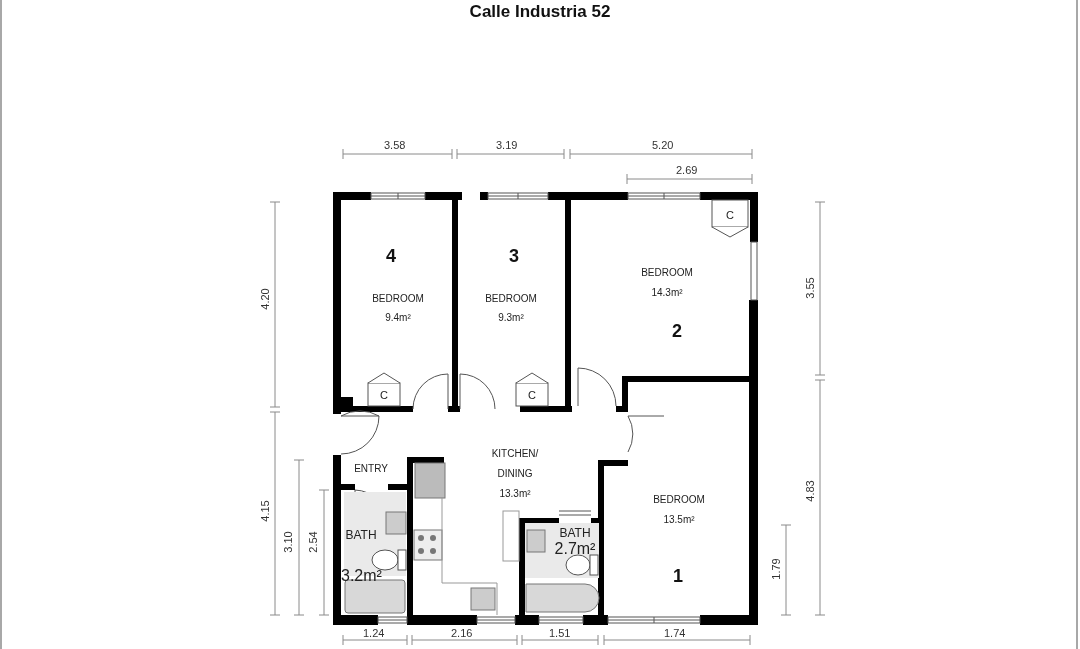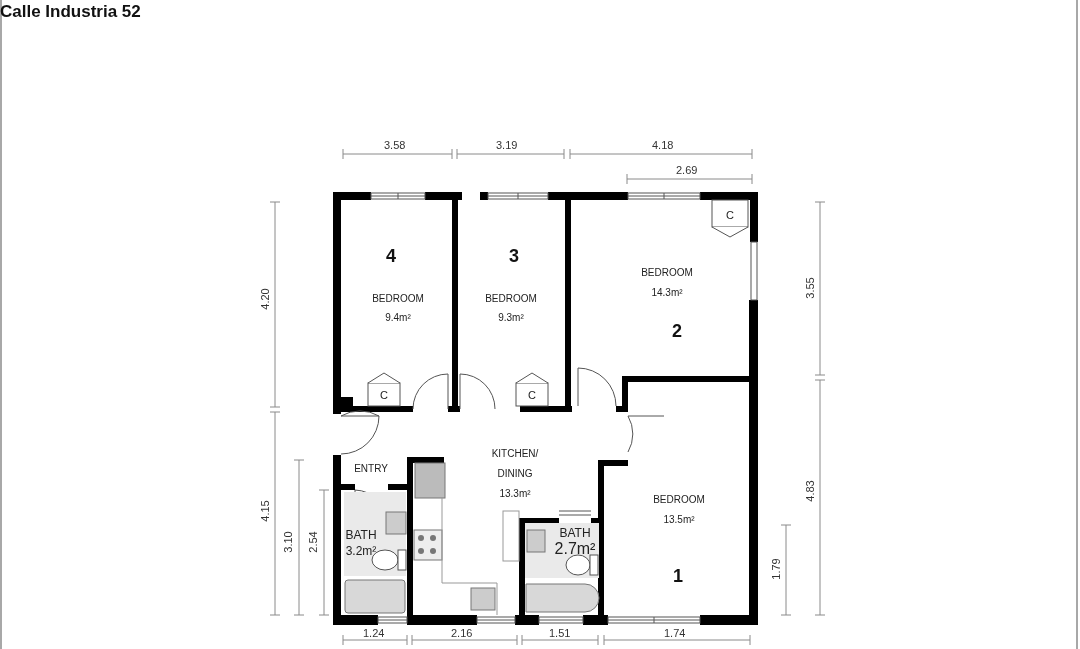--- a/index.html
+++ b/index.html
@@ -1,20 +1,20 @@
 <!DOCTYPE html>
 <html><head>
 <meta charset="utf-8">
 <style>
   html,body{margin:0;padding:0;background:#fff;}
   body{width:1080px;height:649px;position:relative;overflow:hidden;font-family:"Liberation Sans",sans-serif;}
   .page{position:absolute;left:0;top:0;width:1080px;height:649px;}
   .border-l{position:absolute;left:0;top:0;width:2px;height:649px;background:#a8a8a8;}
   .border-r{position:absolute;right:2px;top:0;width:2px;height:649px;background:#a8a8a8;}
-  .title{position:absolute;left:0;top:2px;width:1080px;font-weight:bold;font-size:17px;color:#111;}
+  .title{position:absolute;left:0;top:2px;width:1080px;text-align:center;font-weight:bold;font-size:17px;color:#111;}
   .lbl{position:absolute;text-align:center;color:#222;font-size:10px;line-height:18px;}
   .num{position:absolute;font-weight:bold;font-size:18px;color:#111;}
   .dim{position:absolute;font-size:11px;color:#333;}
   .vdim{position:absolute;font-size:11px;color:#333;transform:rotate(-90deg);transform-origin:center;}
 </style>
 </head>
 <body>
 
 <div class="page">
   <div class="border-l"></div>
@@ -202,31 +202,31 @@
   <div class="lbl" style="left:627px;top:491px;width:104px">BEDROOM</div>
   <div class="lbl" style="left:627px;top:511px;width:104px">13.5m²</div>
   <div class="num" style="left:673px;top:566px">1</div>
 
   <div class="lbl" style="left:465px;top:445px;width:100px">KITCHEN/</div>
   <div class="lbl" style="left:465px;top:465px;width:100px">DINING</div>
   <div class="lbl" style="left:465px;top:485px;width:100px">13.3m²</div>
 
   <div class="lbl" style="left:339px;top:460px;width:64px">ENTRY</div>
   <div class="lbl" style="left:341px;top:528px;width:40px;font-size:12px;line-height:15px">BATH</div>
-  <div class="lbl" style="left:341px;top:544px;width:40px;font-size:12px;line-height:15px">3.2m²</div>
+  <div class="lbl" style="left:341px;top:568px;width:40px;font-size:16px;line-height:15px">3.2m²</div>
   <div class="lbl" style="left:552px;top:526px;width:46px;font-size:12px;line-height:15px">BATH</div>
   <div class="lbl" style="left:552px;top:541px;width:46px;font-size:16px;line-height:15px">2.7m²</div>
 
   <div class="lbl" style="left:376px;top:386px;width:16px;font-size:11px">C</div>
   <div class="lbl" style="left:524px;top:386px;width:16px;font-size:11px">C</div>
   <div class="lbl" style="left:722px;top:206px;width:16px;font-size:11px">C</div>
 
   <div class="dim" style="left:384px;top:139px">3.58</div>
   <div class="dim" style="left:496px;top:139px">3.19</div>
-  <div class="dim" style="left:652px;top:139px">4.18</div>
+  <div class="dim" style="left:652px;top:139px">5.20</div>
   <div class="dim" style="left:676px;top:164px">2.69</div>
 
   <div class="dim" style="left:363px;top:627px">1.24</div>
   <div class="dim" style="left:451px;top:627px">2.16</div>
   <div class="dim" style="left:549px;top:627px">1.51</div>
   <div class="dim" style="left:664px;top:627px">1.74</div>
 
   <div class="vdim" style="left:250px;top:293px;width:30px;text-align:center">4.20</div>
   <div class="vdim" style="left:250px;top:505px;width:30px;text-align:center">4.15</div>
   <div class="vdim" style="left:273px;top:536px;width:30px;text-align:center">3.10</div>

